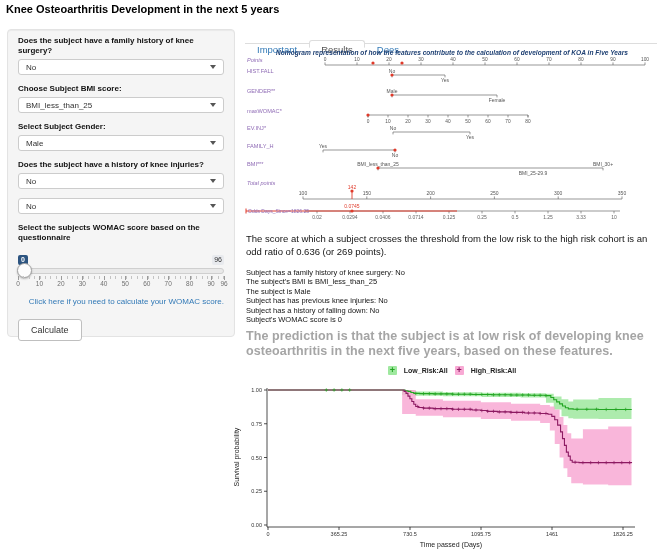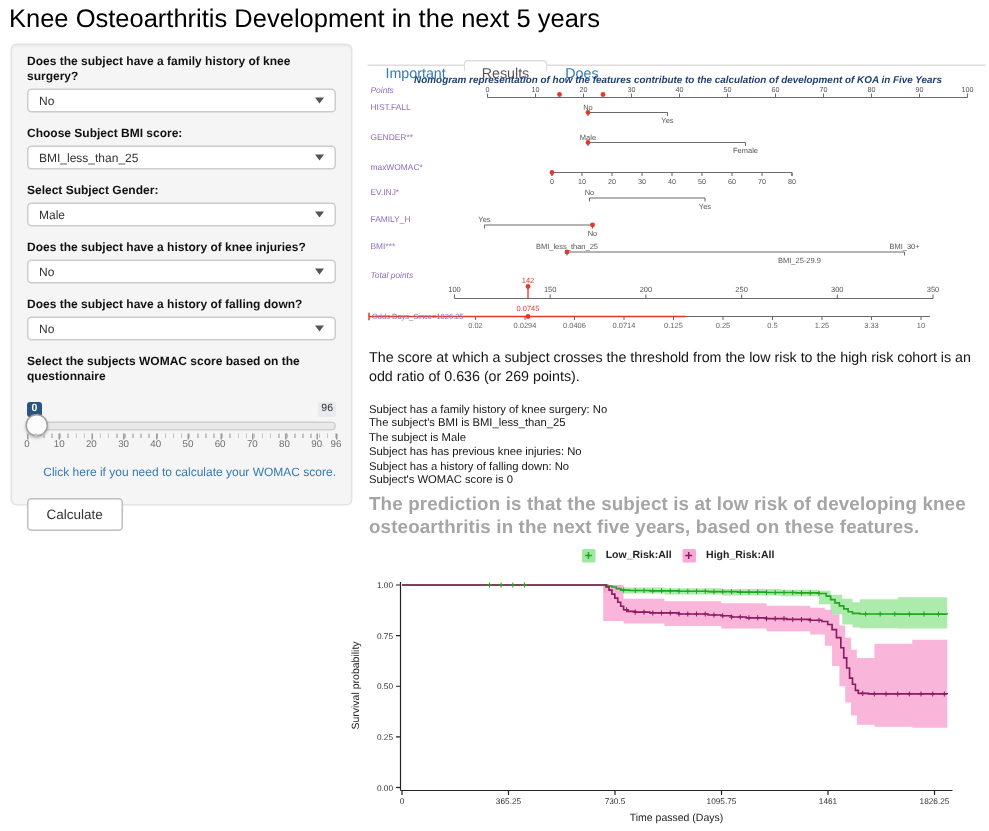--- a/index.html
+++ b/index.html
@@ -1,21 +1,21 @@
 <!DOCTYPE html>
 <html><head>
 <meta charset="utf-8">
 <style>
   html,body{margin:0;padding:0;}
   body{
     width:659px;height:554px;position:relative;overflow:hidden;
     background:#ffffff;font-family:"Liberation Sans",sans-serif;color:#111;
   }
   .page-title{
-    position:absolute;left:6px;top:3px;font-size:17px;font-weight:400;color:#000;margin:0;
+    position:absolute;left:6px;top:3px;font-size:11px;font-weight:700;color:#000;margin:0;
   }
   
   .well{
     position:absolute;left:7px;top:29px;width:228px;height:308px;box-sizing:border-box;
     background:#f5f5f5;border:1px solid #e3e3e3;border-radius:4px;padding:6px 10px 8px 10px;
     box-shadow:inset 0 1px 1px rgba(0,0,0,.05);
   }
   .form-group{margin-bottom:9px;}
   .ctrl-label{font-size:8px;font-weight:bold;color:#121212;margin-bottom:3px;line-height:10px;}
   .sel{
@@ -92,21 +92,20 @@
         </div>
       </div>
       <div class="form-group">
         <div class="ctrl-label">Does the subject have a history of knee injuries?</div>
         <div class="sel">
           <span class="sel-text">No</span>
           <b class="caret"></b>
         </div>
       </div>
       <div class="form-group">
-        <div class="ctrl-label">Does the subject have a history of falling down?</div>
         <div class="sel">
           <span class="sel-text">No</span>
           <b class="caret"></b>
         </div>
       </div>
     </div>
 
   <div class="form-group">
     <div class="slider-label">Select the subjects WOMAC score based on the questionnaire</div>
     <div class="irs">

